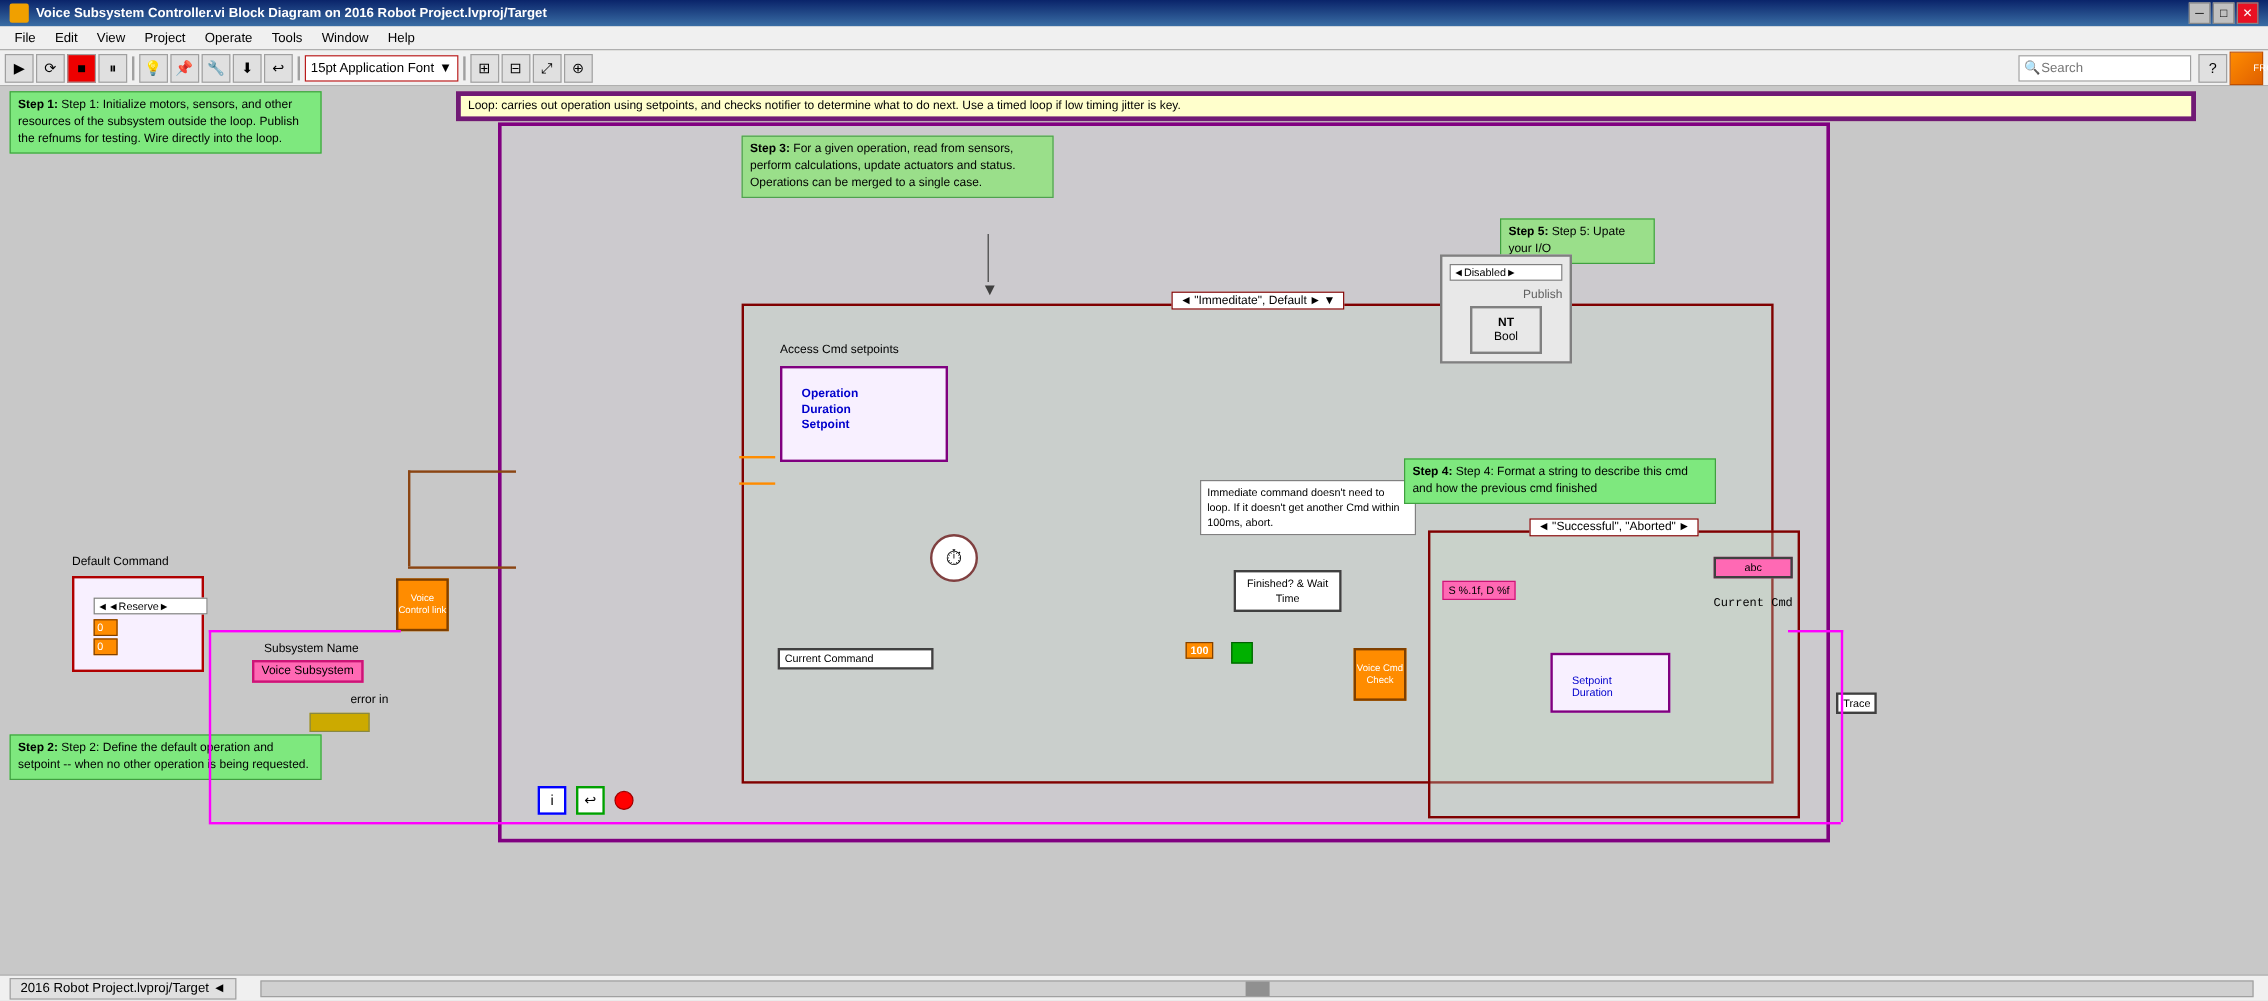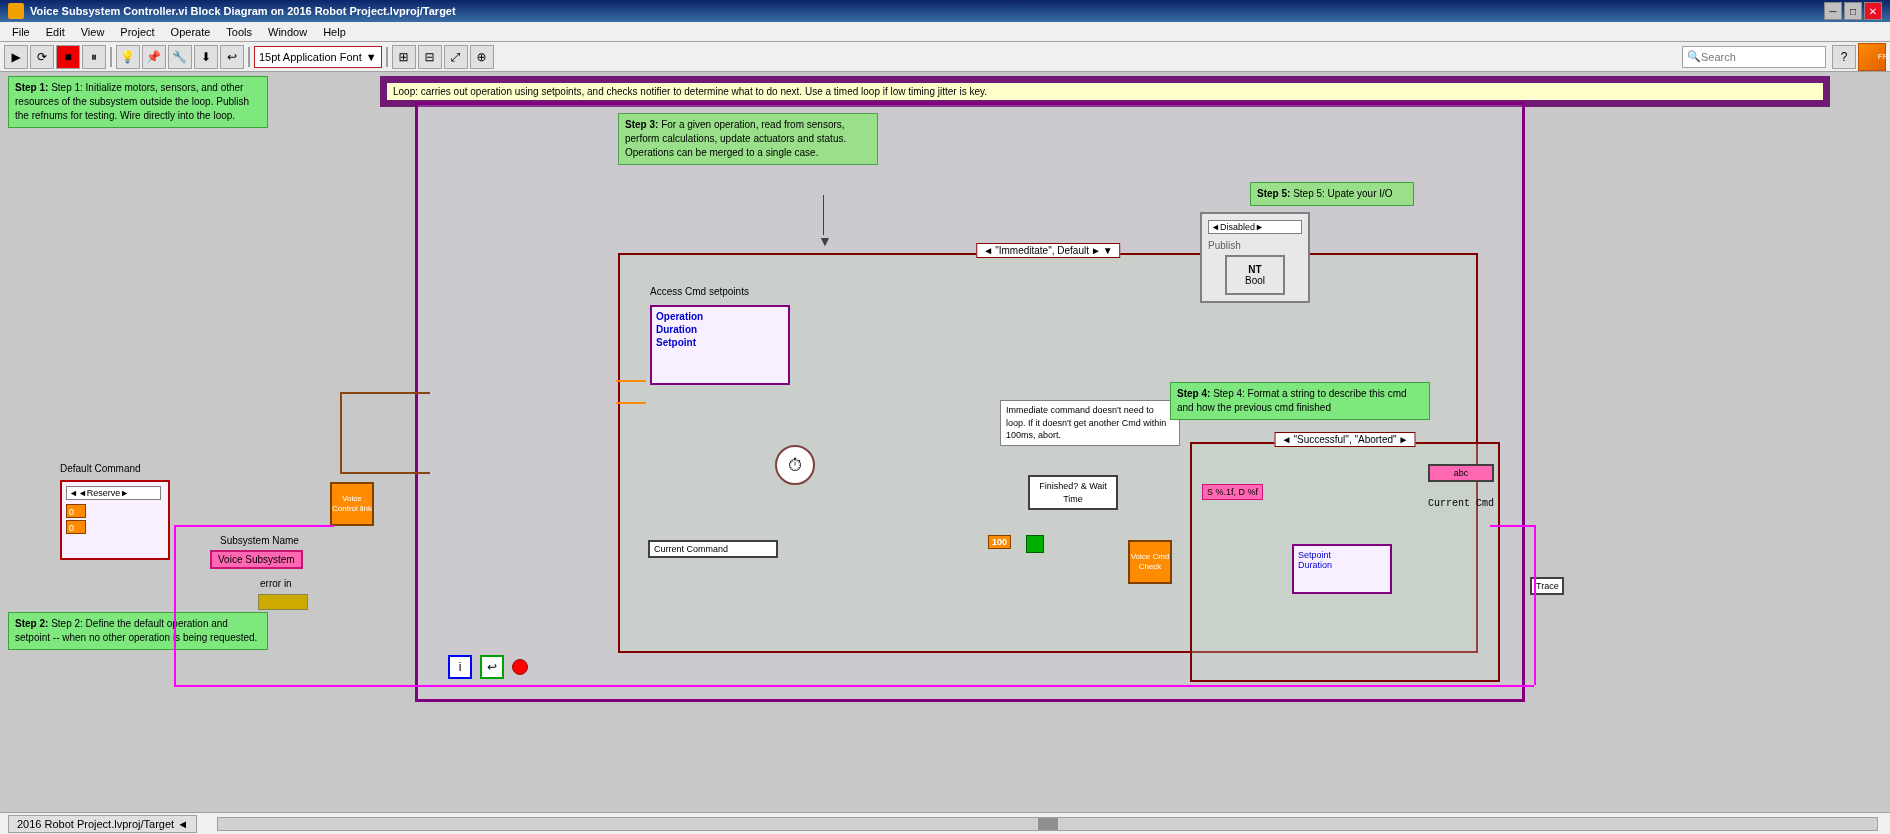--- a/index.html
+++ b/index.html
@@ -229,21 +229,21 @@
       background: white;
       border: 2px solid #404040;
       font-size: 9px;
       padding: 2px 4px;
     }
 
     .lv-cluster {
       position: absolute;
       border: 2px solid #800080;
       background: #f8f0ff;
-      padding: 4px;
+      padding: 16px;
     }
 
     .lv-dropdown {
       position: absolute;
       display: flex;
       align-items: center;
       background: white;
       border: 1px solid #808080;
       font-size: 9px;
       padding: 1px 2px;
@@ -325,21 +325,21 @@
   </div>
 </div>
 
 <div id="main-content">
 
   <div class="step-note" style="left:8px; top:4px; width:260px;">
     <b>Step 1:</b>
     <span>Step 1: Initialize motors, sensors, and other resources of the subsystem outside the loop. Publish the refnums for testing. Wire directly into the loop.</span>
   </div>
 
-  <div class="info-box" style="left:380px; top:4px; right:60px; background:#ffffcc; border:7px solid #701a75;">
+  <div class="info-box" style="left:380px; top:4px; right:60px; background:#ffffcc; border:4px solid #701a75;">
     <span>Loop: carries out operation using setpoints, and checks notifier to determine what to do next. Use a timed loop if low timing jitter is key.</span>
   </div>
 
   <div class="while-loop" style="left:415px; top:30px; width:1110px; height:600px;">
 
     <div class="step-note" style="left:200px; top:8px; width:370px; background:#9adf8a; border:1px solid #50a050;">
       <b>Step 3:</b>
       <span> For a given operation, read from sensors, perform calculations, update actuators and status.
 Operations can be merged to a single case.</span>
     </div>
@@ -423,46 +423,46 @@
   </div>
 
   <div style="position:absolute; left:220px; top:462px;">
     <span style="font-size:10px;">Subsystem Name</span>
   </div>
   <div class="lv-indicator" style="left:210px; top:478px; background:#ff69b4; border-color:#cc1477; font-size:10px; padding:2px 6px;">
     <span>Voice Subsystem</span>
   </div>
 
   <div style="position:absolute; left:260px; top:505px;">
-    <span style="font-size:10px;">error in</span>
+    <span style="font-size:10px;margin-left:32px;">error in</span>
   </div>
   <div style="position:absolute; left:258px; top:522px; width:50px; height:16px; background:#ccaa00; border:1px solid #888844;"></div>
 
   <div class="step-note" style="left:8px; top:540px; width:260px;">
     <b>Step 2:</b>
     <span>Step 2: Define the default operation and setpoint -- when no other operation is being requested.</span>
   </div>
 
   <div class="step-note" style="left:1170px; top:310px; width:270px;">
     <b>Step 4:</b>
     <span>Step 4: Format a string to describe this cmd and how the previous cmd finished</span>
   </div>
 
-  <div class="step-note" style="left:1250px; top:110px; width:164px; background:#9adf8a;">
+  <div class="step-note" style="left:1250px; top:110px; width:129px; background:#9adf8a;">
     <b>Step 5:</b>
     <span>Step 5: Upate your I/O</span>
   </div>
 
   <div class="io-panel" style="left:1200px; top:140px; width:110px; padding:6px;">
     <div class="lv-dropdown" style="position:relative; left:0; top:0; width:100%; margin-bottom:6px;">
       <span>◄ </span>
       <span>Disabled</span>
       <span> ►</span>
     </div>
-    <div style="text-align:left; font-size:10px; color:#606060; margin-bottom:4px;">Publish</div>
+    <div style="text-align:right; font-size:10px; color:#606060; margin-bottom:4px;">Publish</div>
     <div style="width:60px; height:40px; background:#e8e8e8; border:2px solid #808080; margin:0 auto; display:flex; align-items:center; justify-content:center; flex-direction:column; font-size:10px;">
       <div style="font-weight:bold;">NT</div>
       <div>Bool</div>
     </div>
   </div>
 
   <div class="case-structure" style="left:1190px; top:370px; width:310px; height:240px;">
     <div class="case-selector">
       <span>◄</span>
       <span>"Successful", "Aborted"</span>

